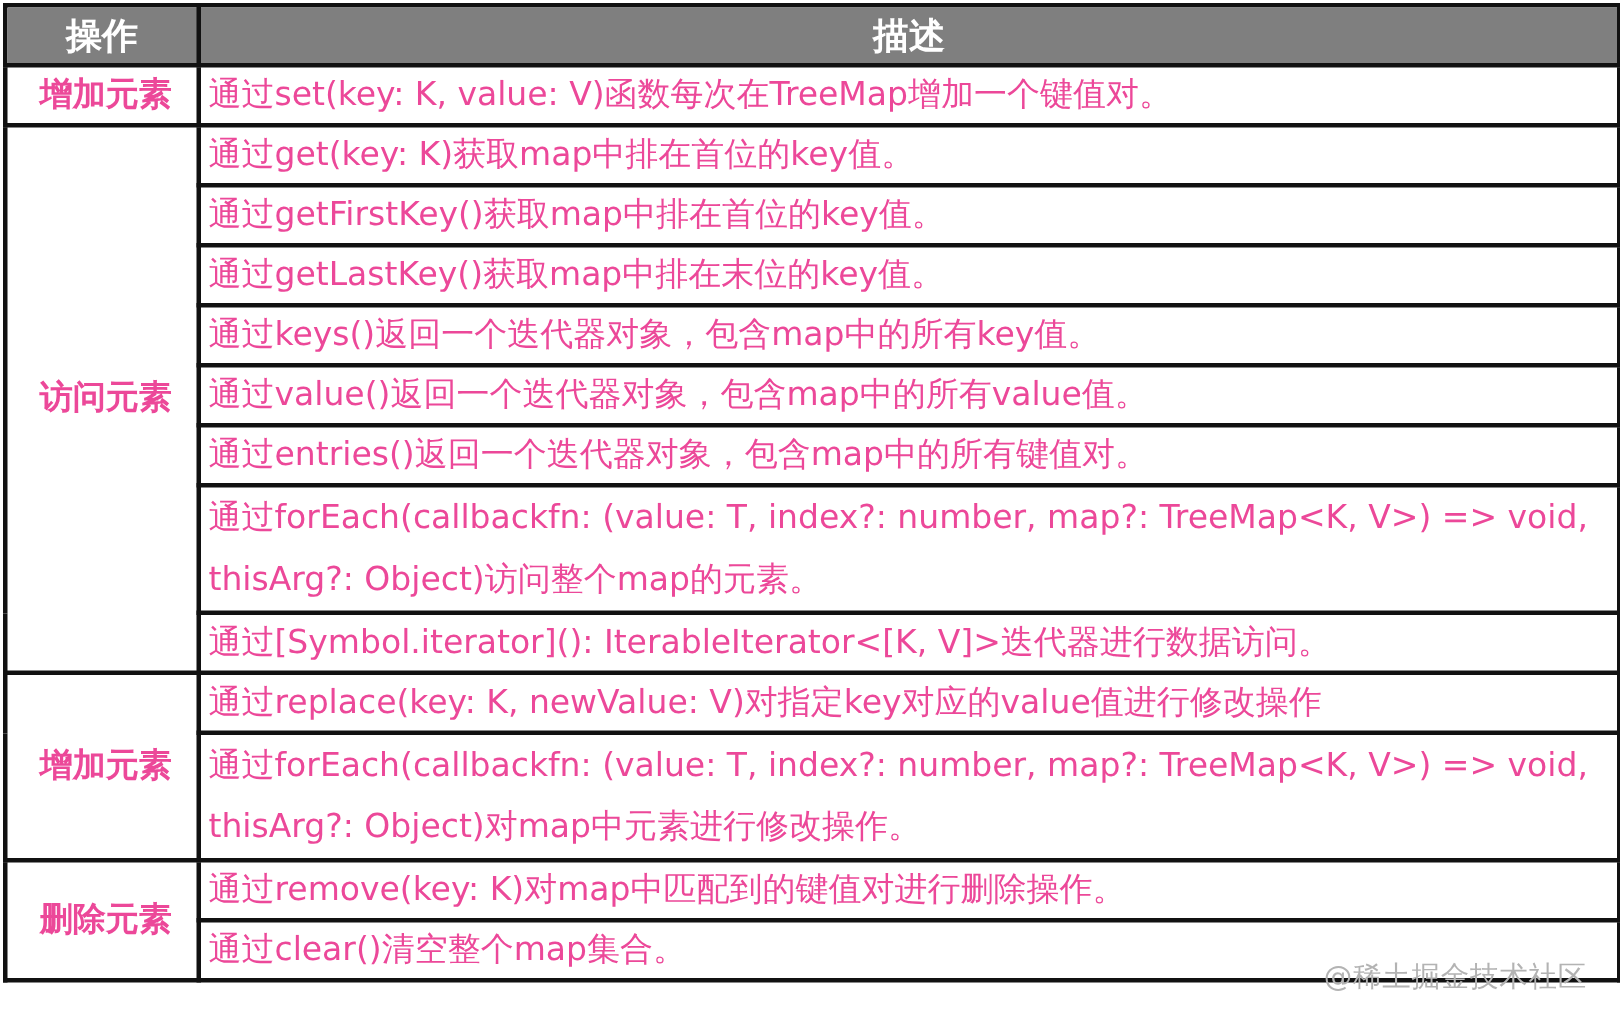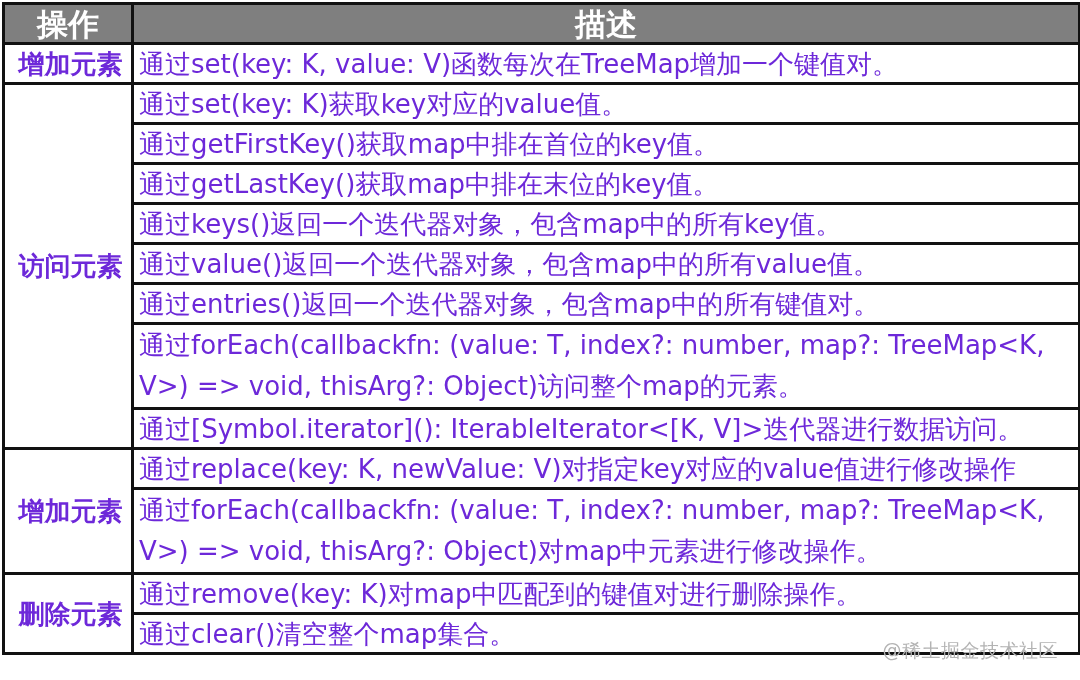--- a/index.html
+++ b/index.html
@@ -5,30 +5,30 @@
   html, body { margin: 0; padding: 0; background: #ffffff; }
   body { width: 1080px; height: 680px; position: relative; overflow: hidden;
          font-family: "DejaVu Sans", "Liberation Sans", sans-serif; }
   table.ops {
     position: absolute; left: 2px; top: 2px;
     width: 1076px; border-collapse: collapse; table-layout: fixed;
   }
   table.ops td, table.ops th {
     border: 3px solid #111111;
     padding: 0 0 0 5px;
-    color: #6d28d9;
-    font-size: 26px;
+    color: #ec4899;
+    font-size: 22px;
     line-height: 34px;
     vertical-align: middle;
     white-space: nowrap;
     overflow: hidden;
   }
   table.ops th {
     background: #7f7f7f; color: #ffffff; font-weight: bold;
-    font-size: 31px; height: 37px; padding: 0;
+    font-size: 24px; height: 37px; padding: 0;
   }
   col.c-op { width: 129px; }
   col.c-desc { width: 947px; }
   td.op {
     font-weight: bold; text-align: center; padding: 0; font-size: 20px;
   }
   td.desc { height: 37px; }
   td.desc.two { height: 71px; line-height: 41px; white-space: normal; }
   .watermark {
     position: absolute; right: 22px; top: 638px;
@@ -51,21 +51,21 @@
   </thead>
   <tbody>
 
     <tr>
       <td class="op" rowspan="1">增加元素</td>
       <td class="desc">通过set(key: K, value: V)函数每次在TreeMap增加一个键值对。</td>
     </tr>
 
     <tr>
       <td class="op" rowspan="8">访问元素</td>
-      <td class="desc">通过set(key: K)获取key对应的value值。</td>
+      <td class="desc">通过get(key: K)获取map中排在首位的key值。</td>
     </tr>
     <tr>
       <td class="desc">通过getFirstKey()获取map中排在首位的key值。</td>
     </tr>
     <tr>
       <td class="desc">通过getLastKey()获取map中排在末位的key值。</td>
     </tr>
     <tr>
       <td class="desc">通过keys()返回一个迭代器对象，包含map中的所有key值。</td>
     </tr>

